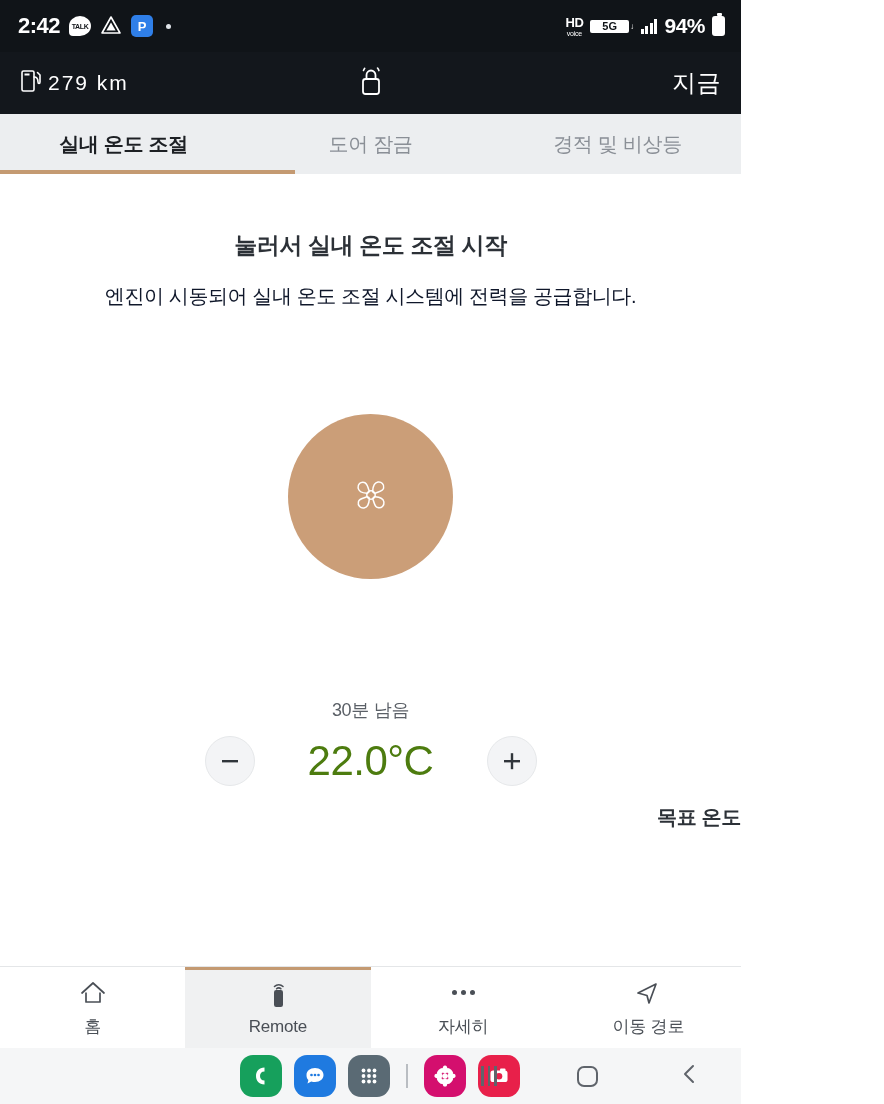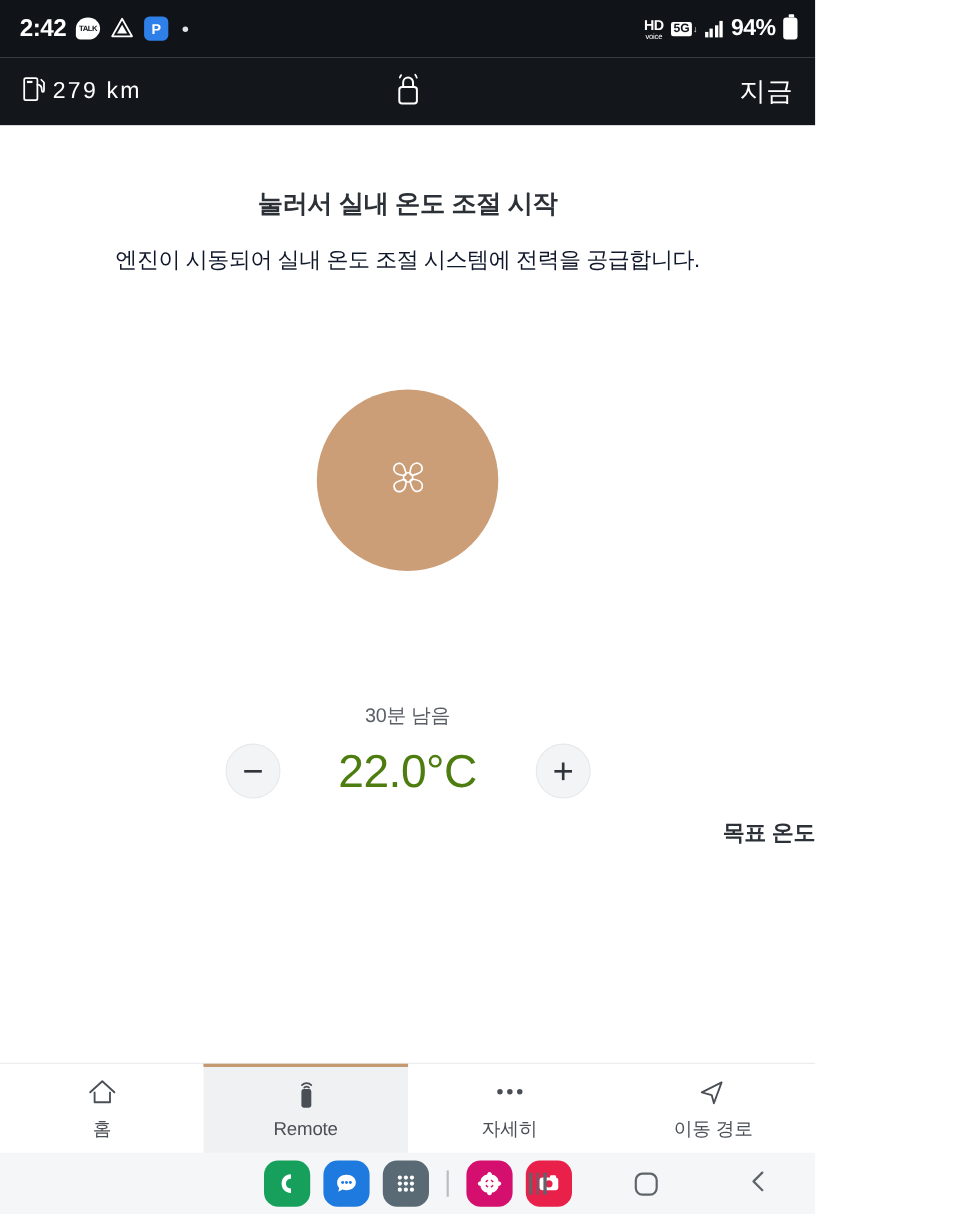--- a/index.html
+++ b/index.html
@@ -31,21 +31,21 @@
     display: flex; align-items: center; justify-content: center;
   }
   .ic-park span { color: #ffffff; font-size: 13px; font-weight: bold; line-height: 1; }
   .sb-dot { width: 5px; height: 5px; border-radius: 50%; background: #dfe3e8; margin-left: 4px; }
   .ic-hd { display: flex; flex-direction: column; align-items: center; line-height: 1; }
   .ic-hd .hd-top { font-size: 13px; font-weight: bold; letter-spacing: -0.5px; }
   .ic-hd .hd-bot { font-size: 7px; letter-spacing: -0.2px; margin-top: 1px; }
   .ic-5g { display: flex; align-items: center; gap: 1px; }
   .ic-5g .g5 {
     font-size: 11px; font-weight: bold; background: #ffffff; color: #101418;
-    border-radius: 2px; padding: 0 2px; line-height: 13px;
+    border-radius: 2px; padding: 0 12px; line-height: 13px;
   }
   .ic-5g .arrows { display: flex; flex-direction: column; font-size: 8px; line-height: 7px; }
   .ic-bars { display: flex; align-items: flex-end; gap: 1.5px; height: 16px; }
   .ic-bars i { width: 3px; background: #ffffff; display: block; }
   .ic-bars i:nth-child(1) { height: 5px; }
   .ic-bars i:nth-child(2) { height: 8px; }
   .ic-bars i:nth-child(3) { height: 11px; }
   .ic-bars i:nth-child(4) { height: 15px; }
   .sb-batt-text { font-size: 21px; font-weight: bold; letter-spacing: -0.5px; }
   .ic-batt {
@@ -225,20 +225,26 @@
           <rect x="8" y="17" width="16" height="15" rx="2.5" fill="none" stroke="#ffffff" stroke-width="1.8"></rect>
           <path d="M11.5 17 V13 a4.5 4.5 0 0 1 9 0 V17" fill="none" stroke="#ffffff" stroke-width="1.8"></path>
           <path d="M8.5 8.5 a8 8 0 0 1 1.2 -2.2" fill="none" stroke="#ffffff" stroke-width="1.6" stroke-linecap="round"></path>
           <path d="M22.5 6 a8 8 0 0 1 1.4 2.6" fill="none" stroke="#ffffff" stroke-width="1.6" stroke-linecap="round"></path>
         </svg>
       </span>
     </div>
     <div class="appbar-right">지금</div>
   </div>
 
+  <div class="tabs">
+    <div class="tab active">실내 온도 조절</div>
+    <div class="tab">도어 잠금</div>
+    <div class="tab">경적 및 비상등</div>
+    <div class="tab-underline"></div>
+  </div>
 
   <div class="content">
     <div class="headline">눌러서 실내 온도 조절 시작</div>
     <div class="subline">엔진이 시동되어 실내 온도 조절 시스템에 전력을 공급합니다.</div>
 
     <div class="dial-wrap">
       <div class="dial">
         <span>
           <svg width="58" height="58" viewBox="0 0 58 58">
             <g fill="none" stroke="#ffffff" stroke-width="1.5" stroke-linejoin="round">

